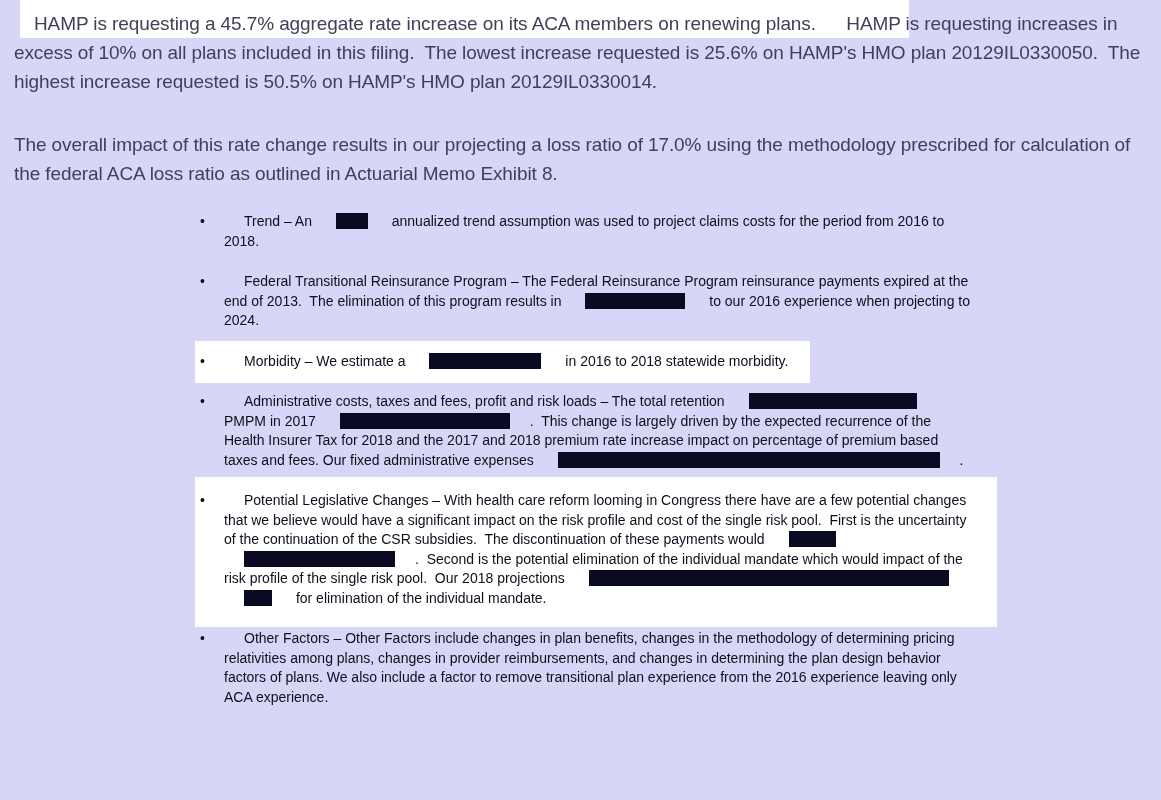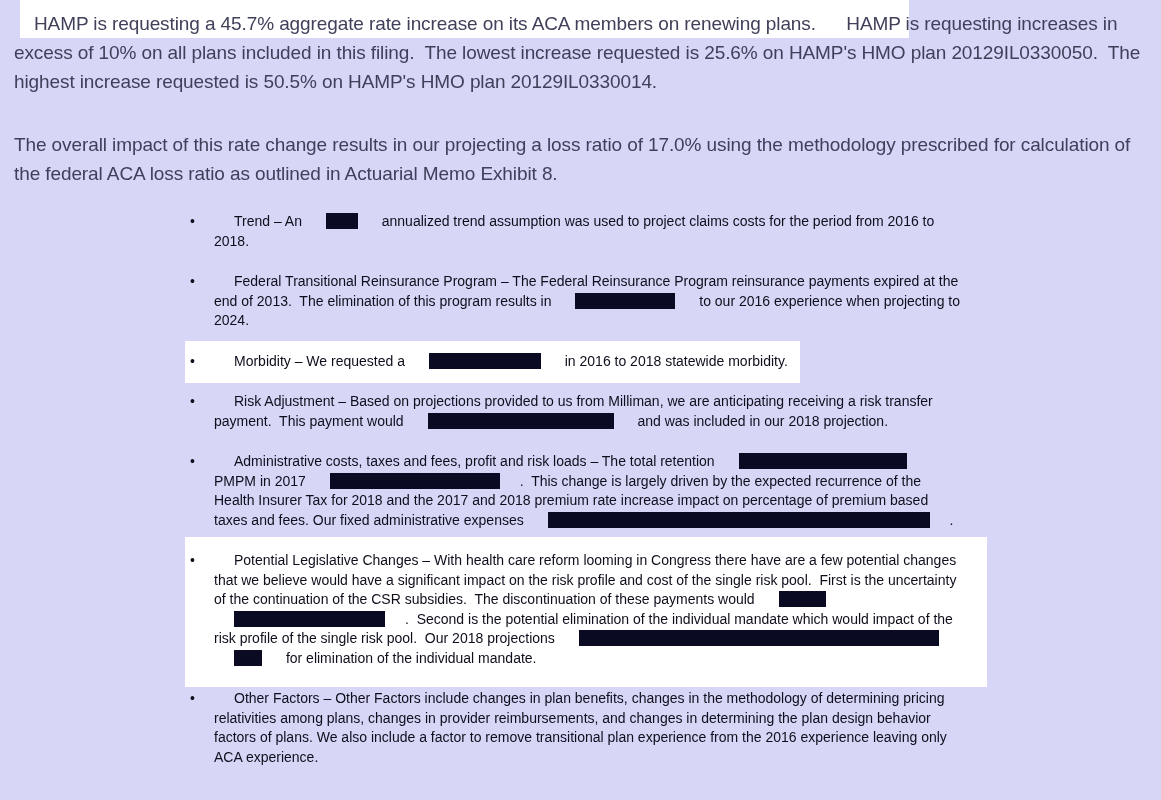--- a/index.html
+++ b/index.html
@@ -25,21 +25,21 @@
   .para{
     position:absolute;left:14px;right:10px;margin:0;
     font-size:19px;line-height:29px;color:var(--para);
     letter-spacing:-0.1px;
     white-space:pre-wrap;
     z-index:2;
   }
   .para-intro{top:9px;}
   .para-impact{top:130px;}
   .bullet-list{
-    position:absolute;left:214px;top:212px;width:750px;
+    position:absolute;left:224px;top:212px;width:750px;
     margin:0;padding:0;list-style:none;
     font-size:14px;line-height:19.5px;color:var(--bullet);
     z-index:2;
   }
   .bullet{
     position:relative;
     margin:0 0 21px 0;
     white-space:pre-wrap;
   }
   .bullet::before{
@@ -69,18 +69,17 @@
 
 <div class="top-highlight"></div>
 
 <p class="para para-intro"><span>HAMP is requesting a 45.7% aggregate rate increase on its ACA members on renewing plans.</span><span>  HAMP is requesting increases in excess of 10% on all plans included in this filing.  The lowest increase requested is 25.6% on HAMP's HMO plan 20129IL0330050.  The highest increase requested is 50.5% on HAMP's HMO plan 20129IL0330014.</span></p>
 
 <p class="para para-impact">The overall impact of this rate change results in our projecting a loss ratio of 17.0% using the methodology prescribed for calculation of the federal ACA loss ratio as outlined in Actuarial Memo Exhibit 8.</p>
 
 <ul class="bullet-list">
   <li class="bullet"><span class="run">Trend – An </span><span class="redaction" style="width: 32px;"></span><span class="run"> annualized trend assumption was used to project claims costs for the period from 2016 to 2018.</span></li>
   <li class="bullet"><span class="run">Federal Transitional Reinsurance Program – The Federal Reinsurance Program reinsurance payments expired at the end of 2013.  The elimination of this program results in </span><span class="redaction" style="width: 100px;"></span><span class="run"> to our 2016 experience when projecting to 2024.</span></li>
-  <li class="bullet hl-small"><span class="run">Morbidity – We requested a </span><span class="redaction" style="width: 112px;"></span><span class="run"> in 2016 to 2018 statewide morbidity.</span></li>
-  <li class="bullet"><span class="run">Risk Adjustment – Based on projections provided to us from Milliman, we are anticipating receiving a risk transfer payment.  This payment would </span><span class="redaction" style="width: 186px;"></span><span class="run"> and was included in our 2018 projection.</span></li>
+  <li class="bullet hl-small"><span class="run">Morbidity – We estimate a </span><span class="redaction" style="width: 112px;"></span><span class="run"> in 2016 to 2018 statewide morbidity.</span></li>
   <li class="bullet"><span class="run">Administrative costs, taxes and fees, profit and risk loads – The total retention </span><span class="redaction" style="width: 168px;"></span><span class="run"> PMPM in 2017 </span><span class="redaction" style="width: 170px;"></span><span class="run">.  This change is largely driven by the expected recurrence of the Health Insurer Tax for 2018 and the 2017 and 2018 premium rate increase impact on percentage of premium based taxes and fees. Our fixed administrative expenses </span><span class="redaction" style="width: 382px;"></span><span class="run">.</span></li>
   <li class="bullet hl-large"><span class="run">Potential Legislative Changes – With health care reform looming in Congress there have are a few potential changes that we believe would have a significant impact on the risk profile and cost of the single risk pool.  First is the uncertainty of the continuation of the CSR subsidies.  The discontinuation of these payments would </span><span class="redaction" style="width: 47px;"></span><span class="run"> </span><span class="redaction" style="width: 151px;"></span><span class="run">.  Second is the potential elimination of the individual mandate which would impact of the risk profile of the single risk pool.  Our 2018 projections </span><span class="redaction" style="width: 360px;"></span><span class="run"> </span><span class="redaction" style="width: 28px;"></span><span class="run"> for elimination of the individual mandate.</span></li>
   <li class="bullet"><span class="run">Other Factors – Other Factors include changes in plan benefits, changes in the methodology of determining pricing relativities among plans, changes in provider reimbursements, and changes in determining the plan design behavior factors of plans. We also include a factor to remove transitional plan experience from the 2016 experience leaving only ACA experience.</span></li>
 </ul>
 
 </body></html>

